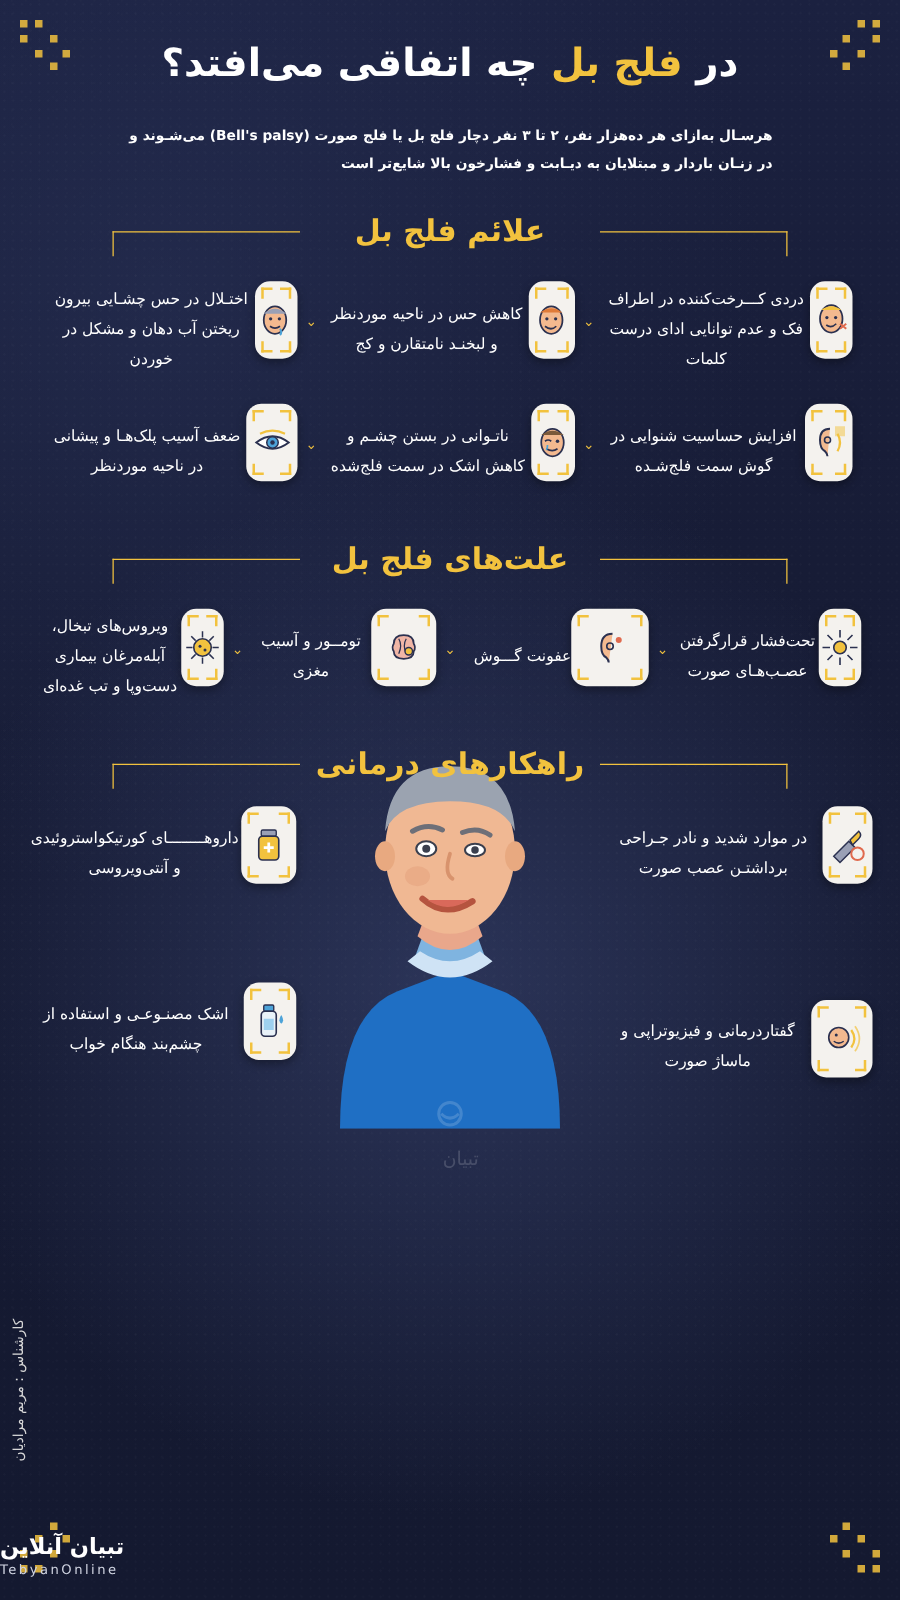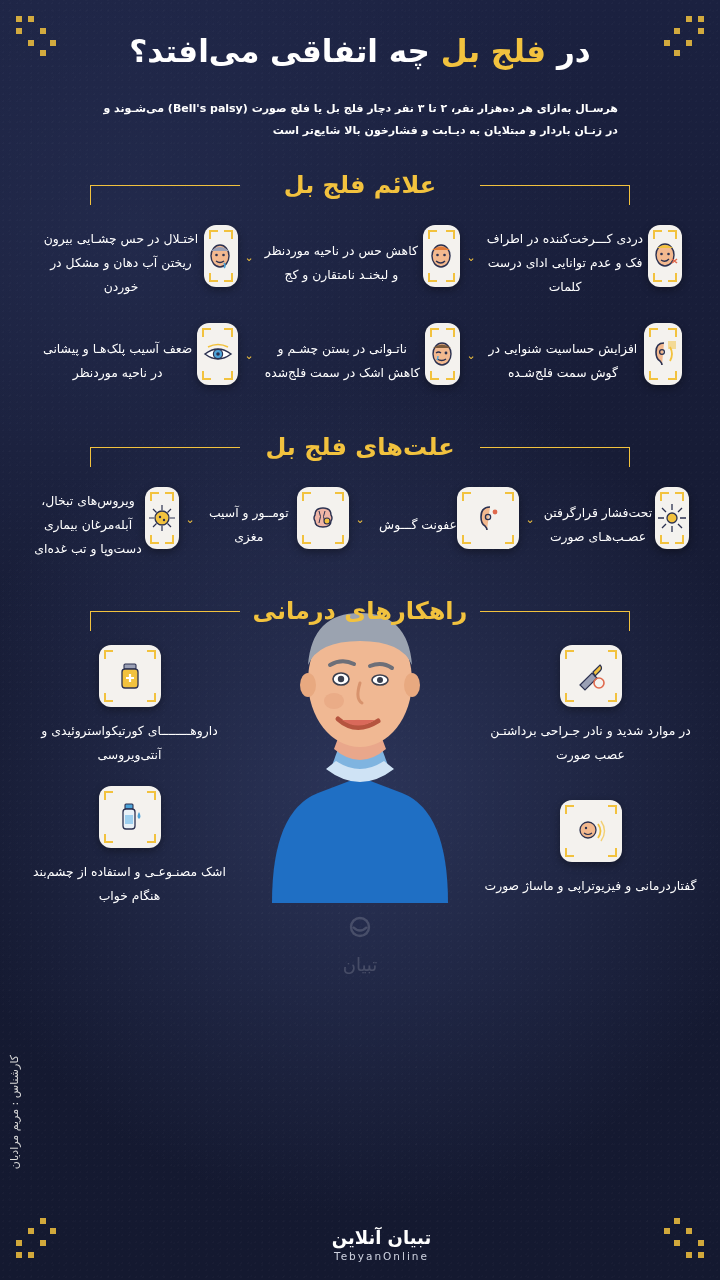--- a/index.html
+++ b/index.html
@@ -184,21 +184,21 @@
   
   .treat-wrap {
     position: relative;
     margin-top: 10px;
     height: 320px;
   }
   .treat-col {
     position: absolute;
     width: 215px;
     display: flex;
-    flex-direction: column;
+    flex-direction: row;
     align-items: center;
   }
   .treat-col .card { margin-bottom: 12px; }
   .treat-right-1 { right: 22px; top: 10px; }
   .treat-right-2 { right: 22px; top: 165px; }
   .treat-left-1  { left: 22px; top: 10px; }
   .treat-left-2  { left: 22px; top: 151px; }
 
   
   .person {
@@ -207,44 +207,42 @@
     transform: translateX(-50%);
     bottom: 52px;
     width: 260px;
     height: 330px;
   }
 
   .watermark {
     position: absolute;
     left: 50%;
     transform: translateX(-50%);
-    top: 916px;
+    top: 880px;
     opacity: .16;
-    text-align: center;
     color: #ffffff;
-    font-size: 18px;
+    font-size: 15px;
   }
 
   .side-credit {
     position: absolute;
     left: 8px;
     top: 1055px;
     writing-mode: vertical-rl;
     transform: rotate(180deg);
     font-size: 11px;
     color: #d8d8d8;
     letter-spacing: .5px;
   }
 
   .footer {
     position: absolute;
     bottom: 18px;
     left: 0; right: 0;
-    text-align: center;
-    margin-left: 43px;
+    text-align: left;
   }
   .footer .brand-fa {
     font-size: 18px;
     font-weight: bold;
     color: #ffffff;
     letter-spacing: 1px;
   }
   .footer .brand-en {
     font-size: 10.5px;
     color: #cfd3e0;

